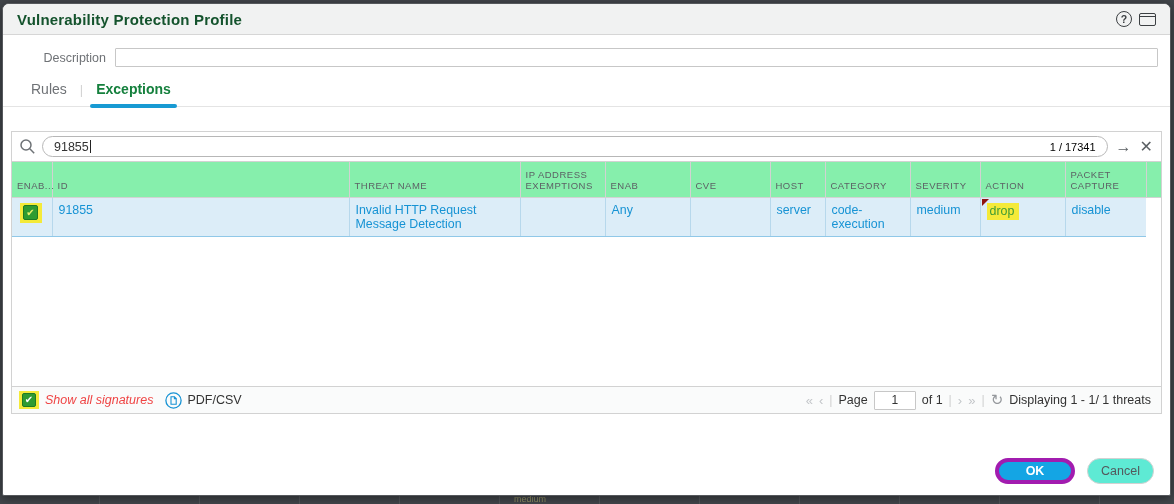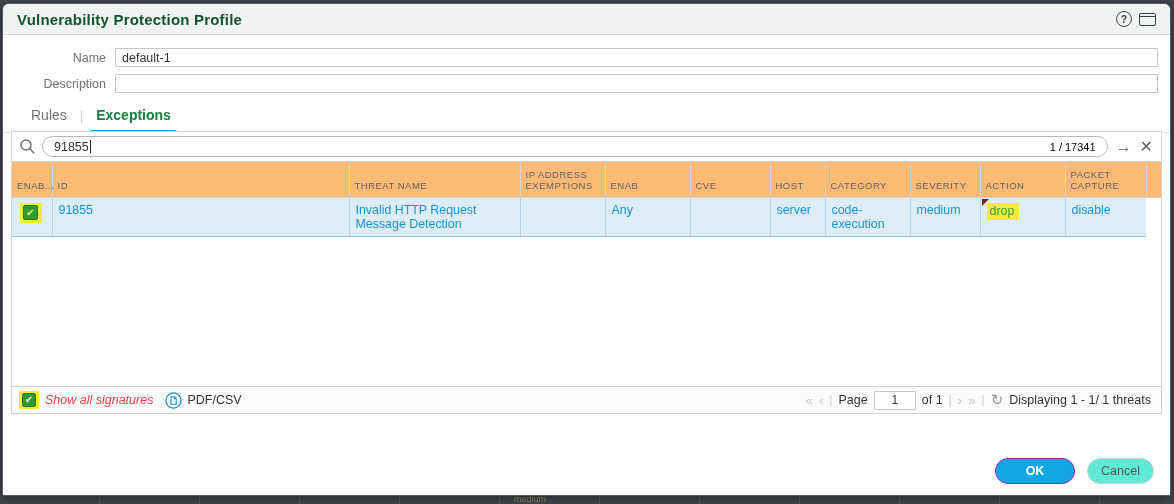--- a/index.html
+++ b/index.html
@@ -74,21 +74,21 @@
     flex:1; height:21px; margin-left:6px; border:1px solid #b7b7b7; border-radius:11px;
     display:flex; align-items:center; padding:0 11px; font-size:12.5px; color:#333; cursor:text;
   }
   .search-caret { display:inline-block; width:1px; height:13px; background:#222; margin-left:1px; }
   .search-counter { margin-left:auto; color:#000000; font-size:11px; }
   .search-btn { margin-left:8px; color:#5b6064; font-size:16px; line-height:1; cursor:pointer; }
   
   .table-wrap { flex:1; overflow:hidden; }
   table { width:100%; border-collapse:collapse; table-layout:fixed; }
   th {
-    background:#fdba74; border-top:1px solid #d2d2d2; border-bottom:1px solid #d2d2d2;
+    background:#86efac; border-top:1px solid #d2d2d2; border-bottom:1px solid #d2d2d2;
     border-left:1px solid #d2d2d2; vertical-align:bottom; text-align:left;
     font-size:9.5px; font-weight:normal; color:#5c6165; letter-spacing:.5px;
     padding:4px 5px 6px 5px; height:36px; cursor:pointer;
   }
   th:first-child { border-left:none; }
   td {
     vertical-align:top; font-size:12.4px; line-height:14px; color:#1793d4;
     background:#dcedf8; border-top:1px solid #90c8e8; border-bottom:1px solid #90c8e8;
     border-left:1px solid #b7d8ec; padding:5px 6px; height:34px; cursor:pointer;
   }
@@ -121,45 +121,41 @@
   .pager .nav-ico { color:#c3c6c9; font-size:13px; cursor:pointer; user-select:none; }
   .pager .sep { color:#d2d2d2; }
   .page-input {
     width:42px; height:19px; border:1px solid #c7c7c7; border-radius:1px;
     font-family:inherit; font-size:12px; text-align:center; color:#333; outline:none;
   }
   .refresh-ico { color:#96999d; font-size:15px; cursor:pointer; }
   
   .dialog-buttons { position:absolute; right:16px; bottom:11px; display:flex; gap:12px; }
   .btn { height:26px; border-radius:13px; font-family:inherit; font-size:12.5px; cursor:pointer; }
-  .btn-ok { width:80px; background:#14a5e4; border:1px solid #a21caf; color:#fff; font-weight:bold; }
+  .btn-ok { width:80px; background:#14a5e4; border:4px solid #a21caf; color:#fff; font-weight:bold; }
   .btn-cancel { width:67px; background:#5eead4; border:1px solid #d2d2d2; color:#54585c; }
 </style>
 </head>
 <body>
 
 <div class="dim-strip">
   <span>medium</span>
 </div>
 
 <div class="dialog">
 
   <div class="titlebar">
     <span class="title">Vulnerability Protection Profile</span>
     <span class="titlebar-icons">
       <span class="help-icon">?</span>
       <span class="window-icon"></span>
     </span>
   </div>
 
   <div class="form-area">
-    <div class="form-row">
-      <span class="form-label">Name</span>
-      <input class="form-input" type="text" value="default-1" style="">
-    </div>
     <div class="form-row">
       <span class="form-label">Description</span>
       <input class="form-input" type="text" value="" style="">
     </div>
   </div>
 
   <div class="tabs-bar">
     <span class="tab">Rules</span>
     <span class="tab-sep">|</span>
     <span class="tab active">Exceptions</span>

